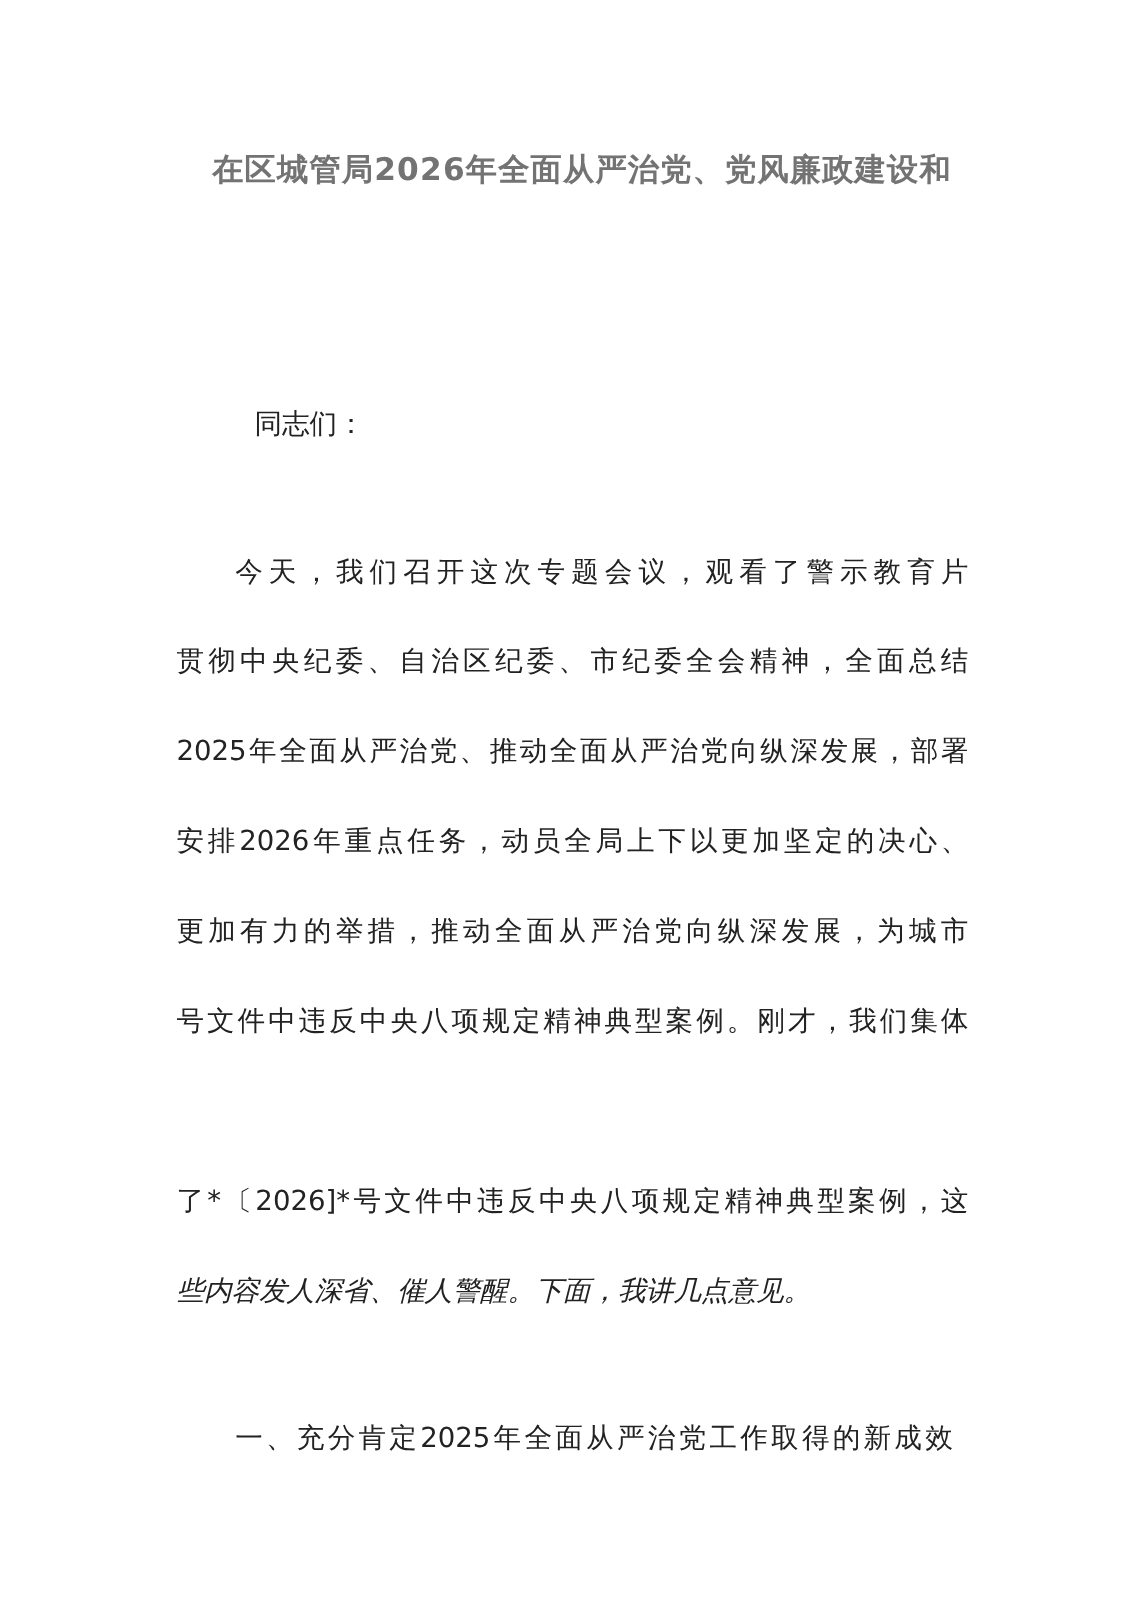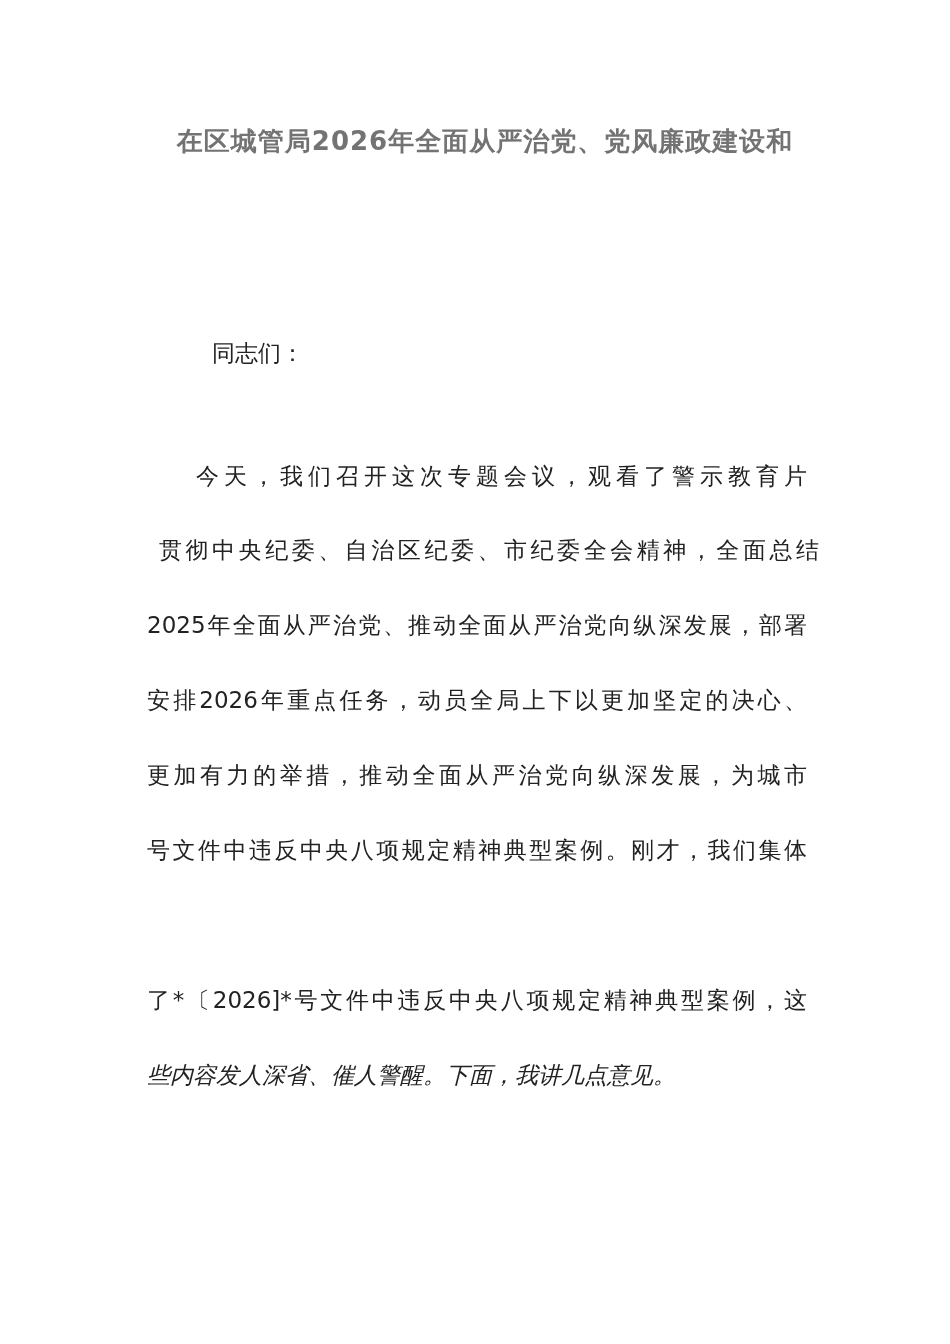--- a/index.html
+++ b/index.html
@@ -19,22 +19,23 @@
 </head>
 <body>
 
 <div class="page">
 
   <div class="title-line" style="top:124px;">在区城管局2026年全面从严治党、党风廉政建设和</div>
 
   <div class="salutation" style="top:338px;margin-left:16px;">同志们：</div>
 
   <div class="body-line indent" style="top:461px;">今天，我们召开这次专题会议，观看了警示教育片</div>
-  <div class="body-line" style="top:535px;margin-left:12px;">贯彻中央纪委、自治区纪委、市纪委全会精神，全面总结</div>
+  <div class="body-line" style="top:535px;">贯彻中央纪委、自治区纪委、市纪委全会精神，全面总结</div>
   <div class="body-line" style="top:610px;">2025年全面从严治党、推动全面从严治党向纵深发展，部署</div>
   <div class="body-line" style="top:685px;">安排2026年重点任务，动员全局上下以更加坚定的决心、</div>
   <div class="body-line" style="top:760px;">更加有力的举措，推动全面从严治党向纵深发展，为城市</div>
   <div class="body-line" style="top:835px;">号文件中违反中央八项规定精神典型案例。刚才，我们集体</div>
   <div class="body-line" style="top:985px;">了*〔2026]*号文件中违反中央八项规定精神典型案例，这</div>
   <div class="body-line last" style="top:1060px;">些内容发人深省、催人警醒。下面，我讲几点意见。</div>
 
+  <div class="heading1" style="top:1183px;">一、充分肯定2025年全面从严治党工作取得的新成效</div>
 
 </div>
 
 </body></html>

